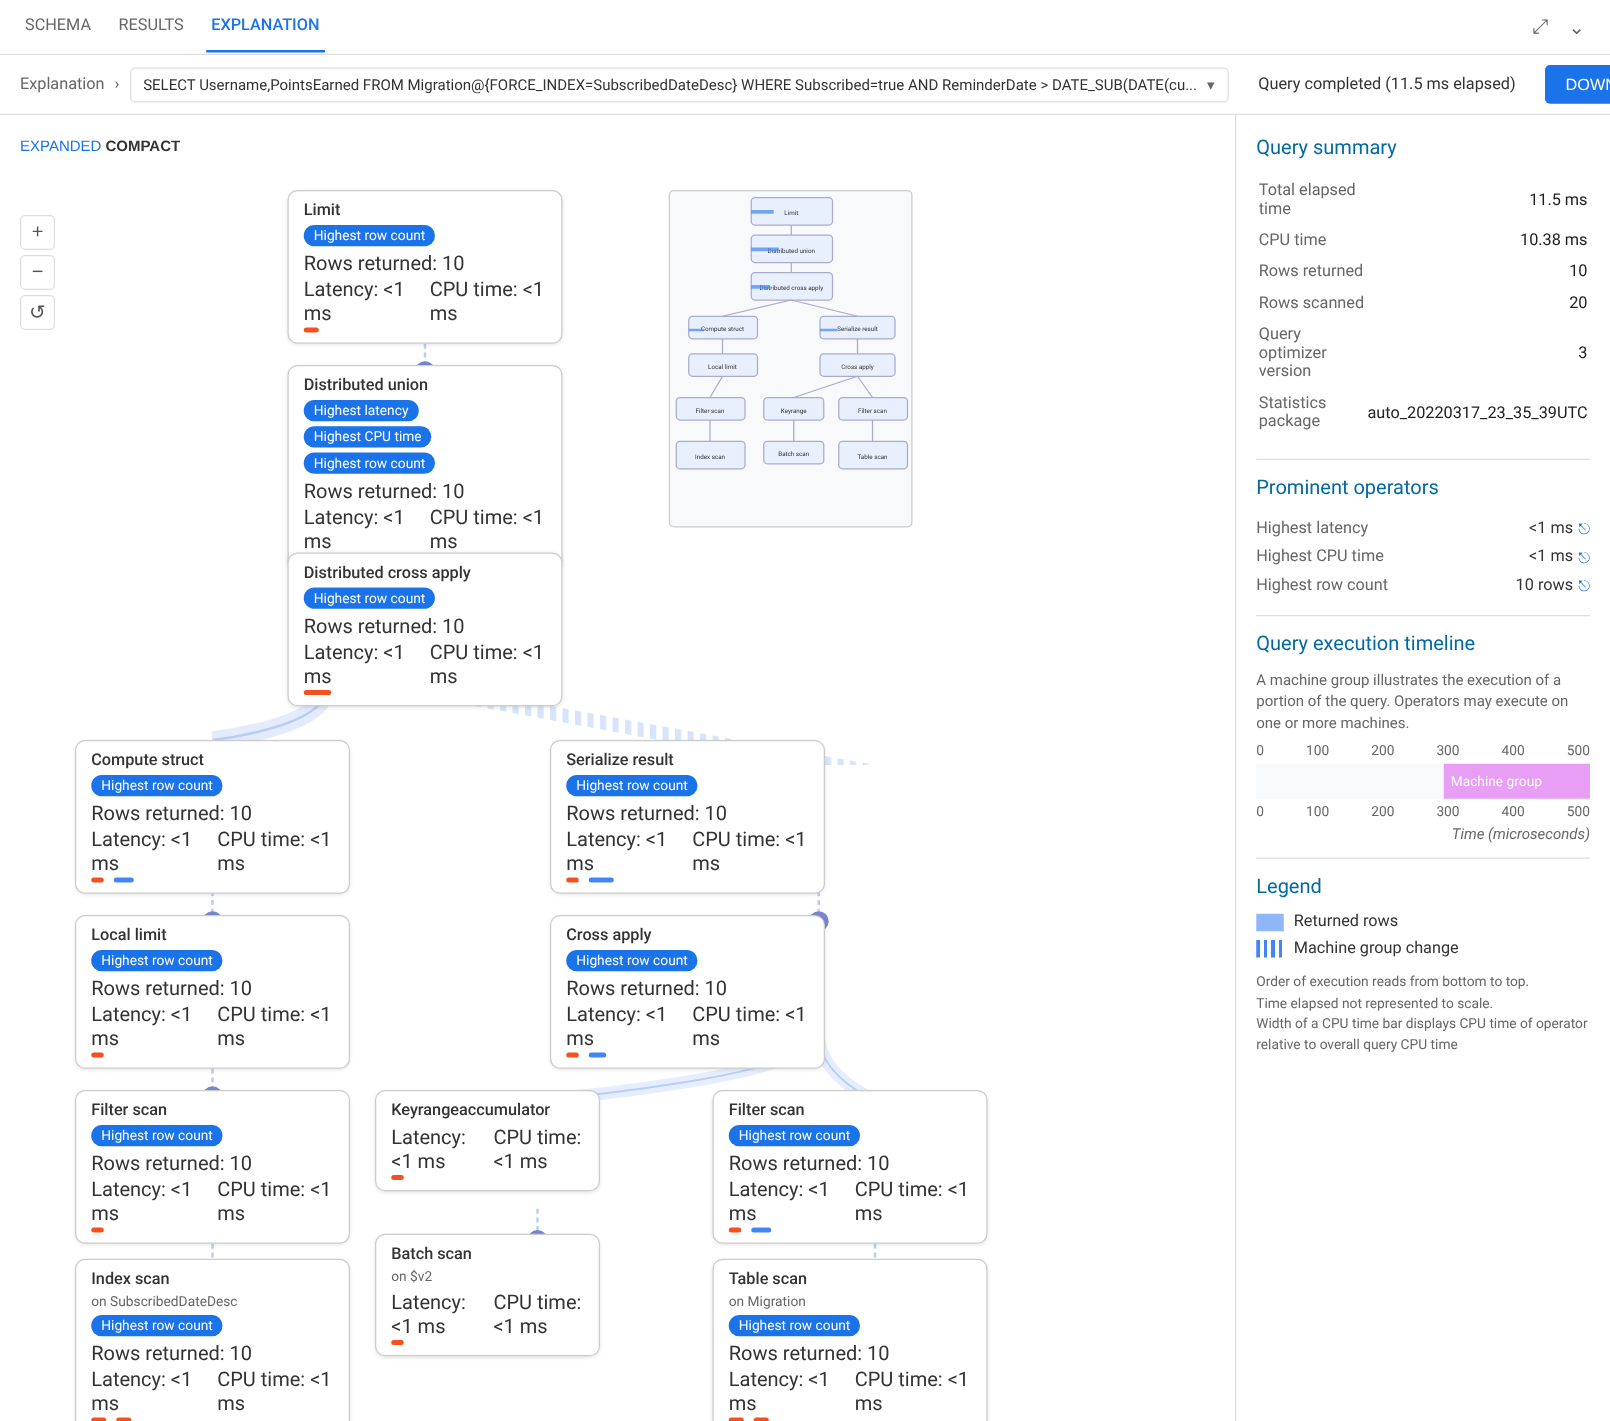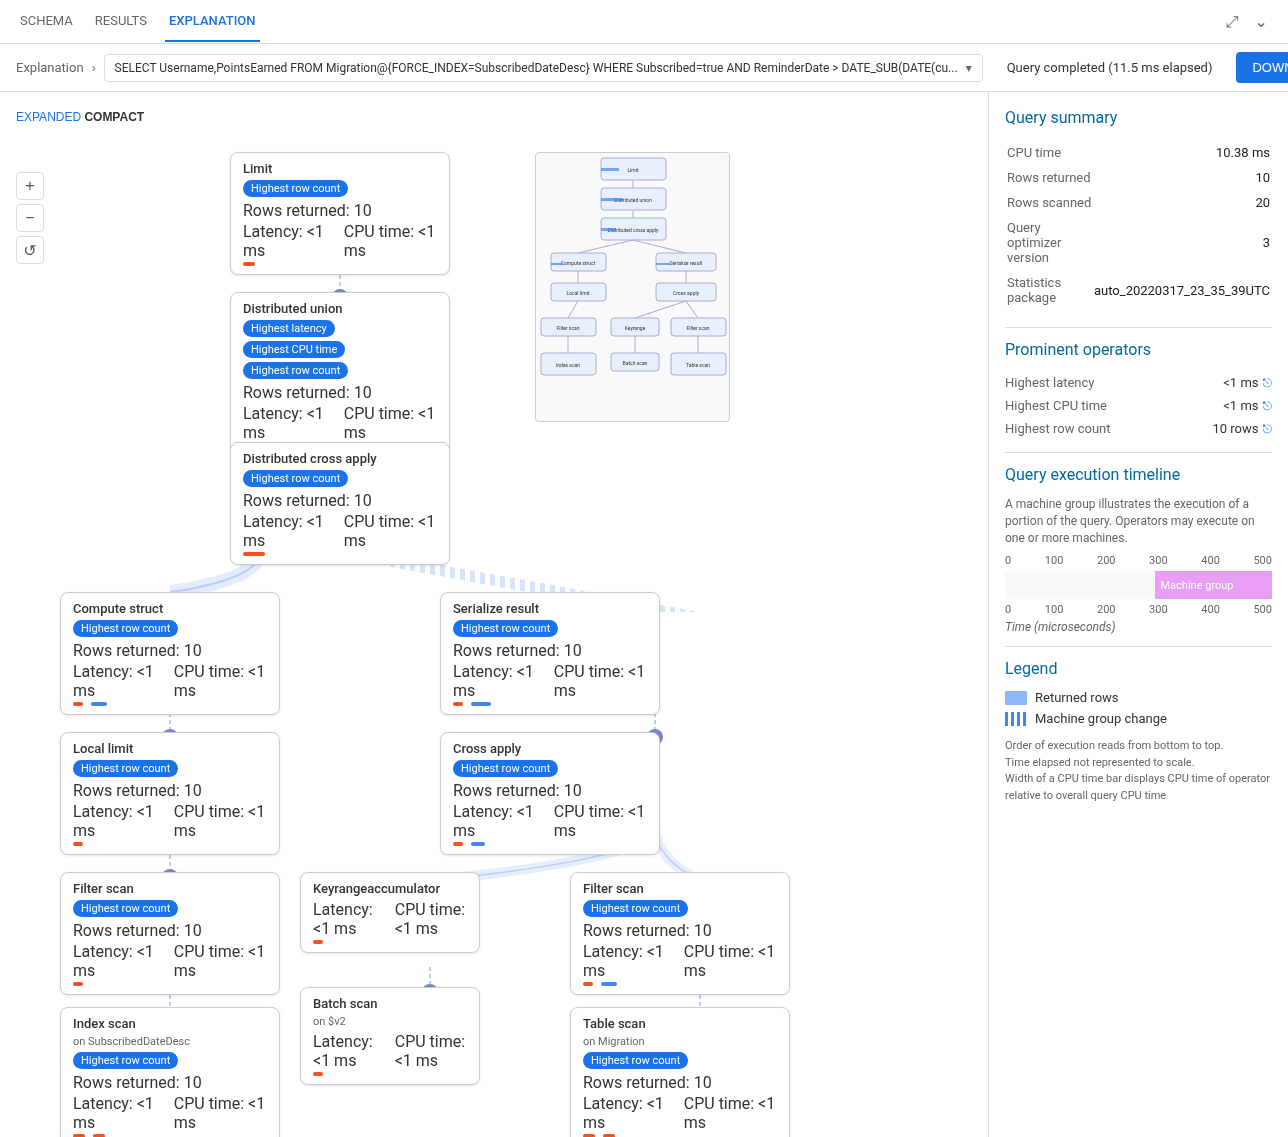--- a/index.html
+++ b/index.html
@@ -452,20 +452,24 @@
     </div>
   </div>
 
   <div class="right-panel">
 
     <div>
       <div class="section-title">Query summary</div>
       <table class="info-table">
         <tbody id="summary-tbody">
             <tr>
+              <td>Total elapsed time</td>
+              <td>11.5 ms</td>
+            </tr>
+            <tr>
               <td>CPU time</td>
               <td>10.38 ms</td>
             </tr>
             <tr>
               <td>Rows returned</td>
               <td>10</td>
             </tr>
             <tr>
               <td>Rows scanned</td>
               <td>20</td>
@@ -533,21 +537,21 @@
       </div>
 
       <div style="display:flex; justify-content:space-between; font-size:11px; color:#666; margin-bottom:4px;">
         <span>0</span>
         <span>100</span>
         <span>200</span>
         <span>300</span>
         <span>400</span>
         <span>500</span>
       </div>
-      <div style="text-align:left; font-size:12px; color:#666; font-style:italic;">Time (microseconds)</div>
+      <div style="text-align:right; font-size:12px; color:#666; font-style:italic;">Time (microseconds)</div>
     </div>
 
     <hr class="divider">
 
     <div class="legend-section">
       <div class="section-title">Legend</div>
 
       <div class="legend-item">
         <div style="width:22px; height:14px; background:#4285f4; opacity:0.6; flex-shrink:0;"></div>
         <span>Returned rows</span>

